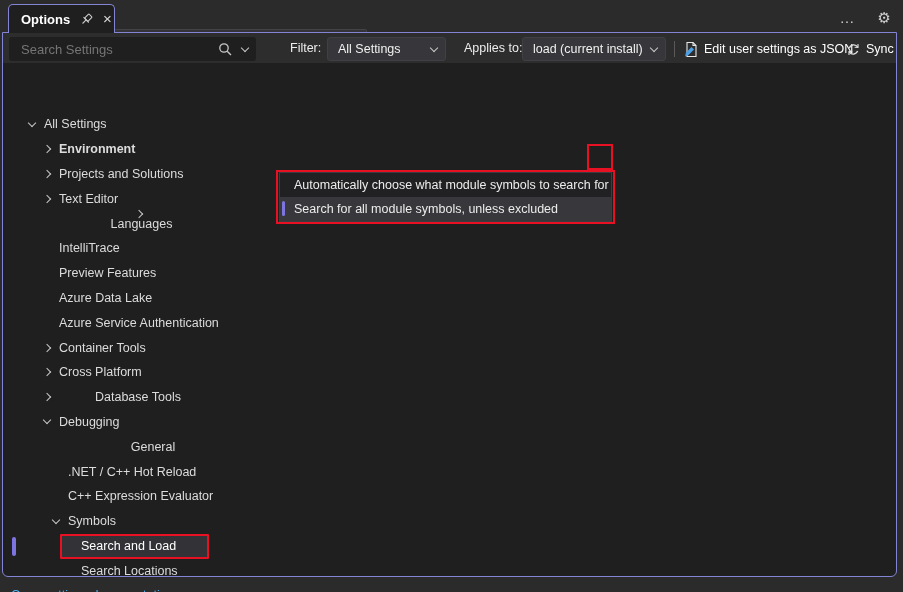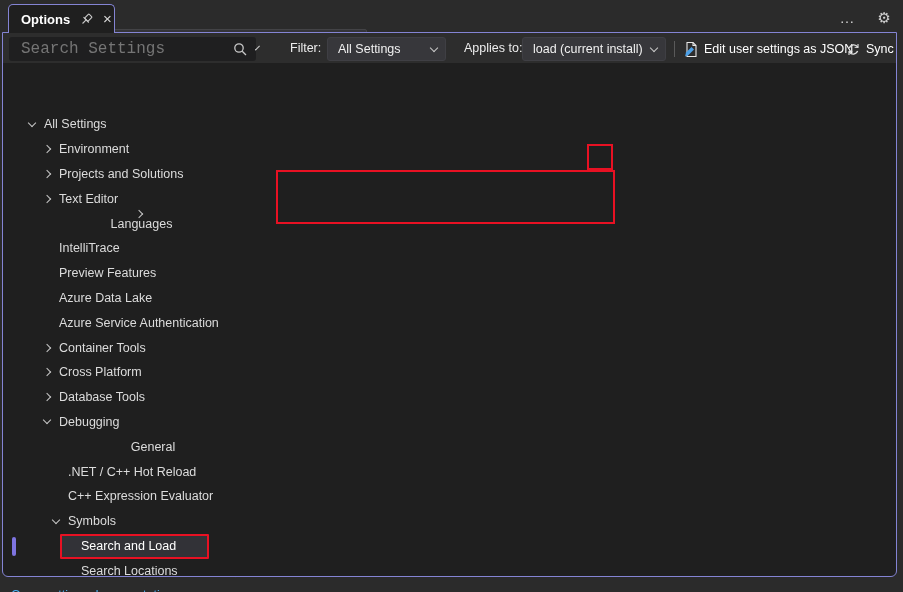--- a/index.html
+++ b/index.html
@@ -15,21 +15,21 @@
   .ellipsis{color:#cfcfcf;font-size:15px;letter-spacing:1px;line-height:10px;}
   .gear-glyph{color:#cfcfcf;font-size:15px;}
   #win{position:absolute;left:2px;top:32px;width:895px;height:545px;background:#1f1f1f;
        border:1px solid #8484d4;border-radius:0 0 6px 6px;z-index:1;}
   #toolbar{position:absolute;left:0;top:0;width:100%;height:30px;background:#2d2d2d;
            border-radius:0;display:block;}
 
   
   .searchbox{position:absolute;left:6px;top:4px;width:247px;height:24px;background:#1f1f20;border-radius:3px;
              display:flex;align-items:center;padding:0 8px 0 10px;}
-  .searchbox input{flex:1;background:transparent;border:none;outline:none;color:#f0abfc;font-size:16px;font-family:Liberation Mono, monospace;}
+  .searchbox input{flex:1;background:transparent;border:none;outline:none;color:#f0abfc;font-size:13px;}
   .tool-label{position:absolute;top:8px;color:#ececec;}
   .combo{position:absolute;top:4px;height:24px;background:#37373b;border:1px solid #3f3f44;border-radius:3px;
          display:flex;align-items:center;justify-content:space-between;padding:0 8px 0 10px;color:#f0f0f0;}
   .vsep{position:absolute;top:8px;width:1px;height:16px;background:#5a5a5a;}
   .linkbtn{position:absolute;top:4px;height:24px;display:flex;align-items:center;gap:5px;color:#fff;}
 
   
   .chev{display:inline-block;width:7px;height:7px;border-right:1.5px solid #c8c8c8;border-bottom:1.5px solid #c8c8c8;
         transform:rotate(45deg);margin-top:-3px;}
   .chev.right{transform:rotate(-45deg);margin-top:0;}
@@ -170,21 +170,21 @@
     </div>
 
     <div id="sidebar">
       <div id="tree">
           <div class="tree-item" style="padding-left: 22px;">
             <span class="chevbox">
               <span class="chev small"></span>
             </span>
             <span class="lbl">All Settings</span>
           </div>
-          <div class="tree-item" style="padding-left: 37px;">
+          <div class="tree-item" style="padding-left: 37px; font-weight: bold;">
             <span class="chevbox">
               <span class="chev small right"></span>
             </span>
             <span class="lbl">Environment</span>
           </div>
           <div class="tree-item" style="padding-left: 37px;">
             <span class="chevbox">
               <span class="chev small right"></span>
             </span>
             <span class="lbl">Projects and Solutions</span>
@@ -222,21 +222,21 @@
               <span class="chev small right"></span>
             </span>
             <span class="lbl">Container Tools</span>
           </div>
           <div class="tree-item" style="padding-left: 37px;">
             <span class="chevbox">
               <span class="chev small right"></span>
             </span>
             <span class="lbl">Cross Platform</span>
           </div>
-          <div class="tree-item" style="padding-left: 37px;">
+          <div class="tree-item" style="padding-left: 37px; gap: 36px;">
             <span class="chevbox">
               <span class="chev small right"></span>
             </span>
             <span class="lbl">Database Tools</span>
           </div>
           <div class="tree-item" style="padding-left: 37px;">
             <span class="chevbox">
               <span class="chev small"></span>
             </span>
             <span class="lbl">Debugging</span>
@@ -281,20 +281,29 @@
   <div class="card" id="card-auto">
     <div class="head">
       <span class="gear-glyph" style="font-size:14px;">⚙</span>
       <span class="t">Automatic symbol searching</span>
     </div>
   </div>
   <div id="auto-combo">
     <span>Search for all module symbols, unless excluded</span>
     <span class="chev small"></span>
   </div>
+  <div id="popup">
+      <div class="popup-item">
+        <span>Automatically choose what module symbols to search for</span>
+      </div>
+      <div class="popup-item selected">
+        <span class="pbar"></span>
+        <span>Search for all module symbols, unless excluded</span>
+      </div>
+    </div>
   <div class="ann" id="ann-chev"></div>
   <div class="ann" id="ann-popup"></div>
 
   <div class="card" id="card-mods">
     <div class="title">Excluded modules</div>
     <div id="modtable">
       <div class="trow header">
         <div class="c1">
           <span>Enabled</span>
           <span class="chev small"></span>

